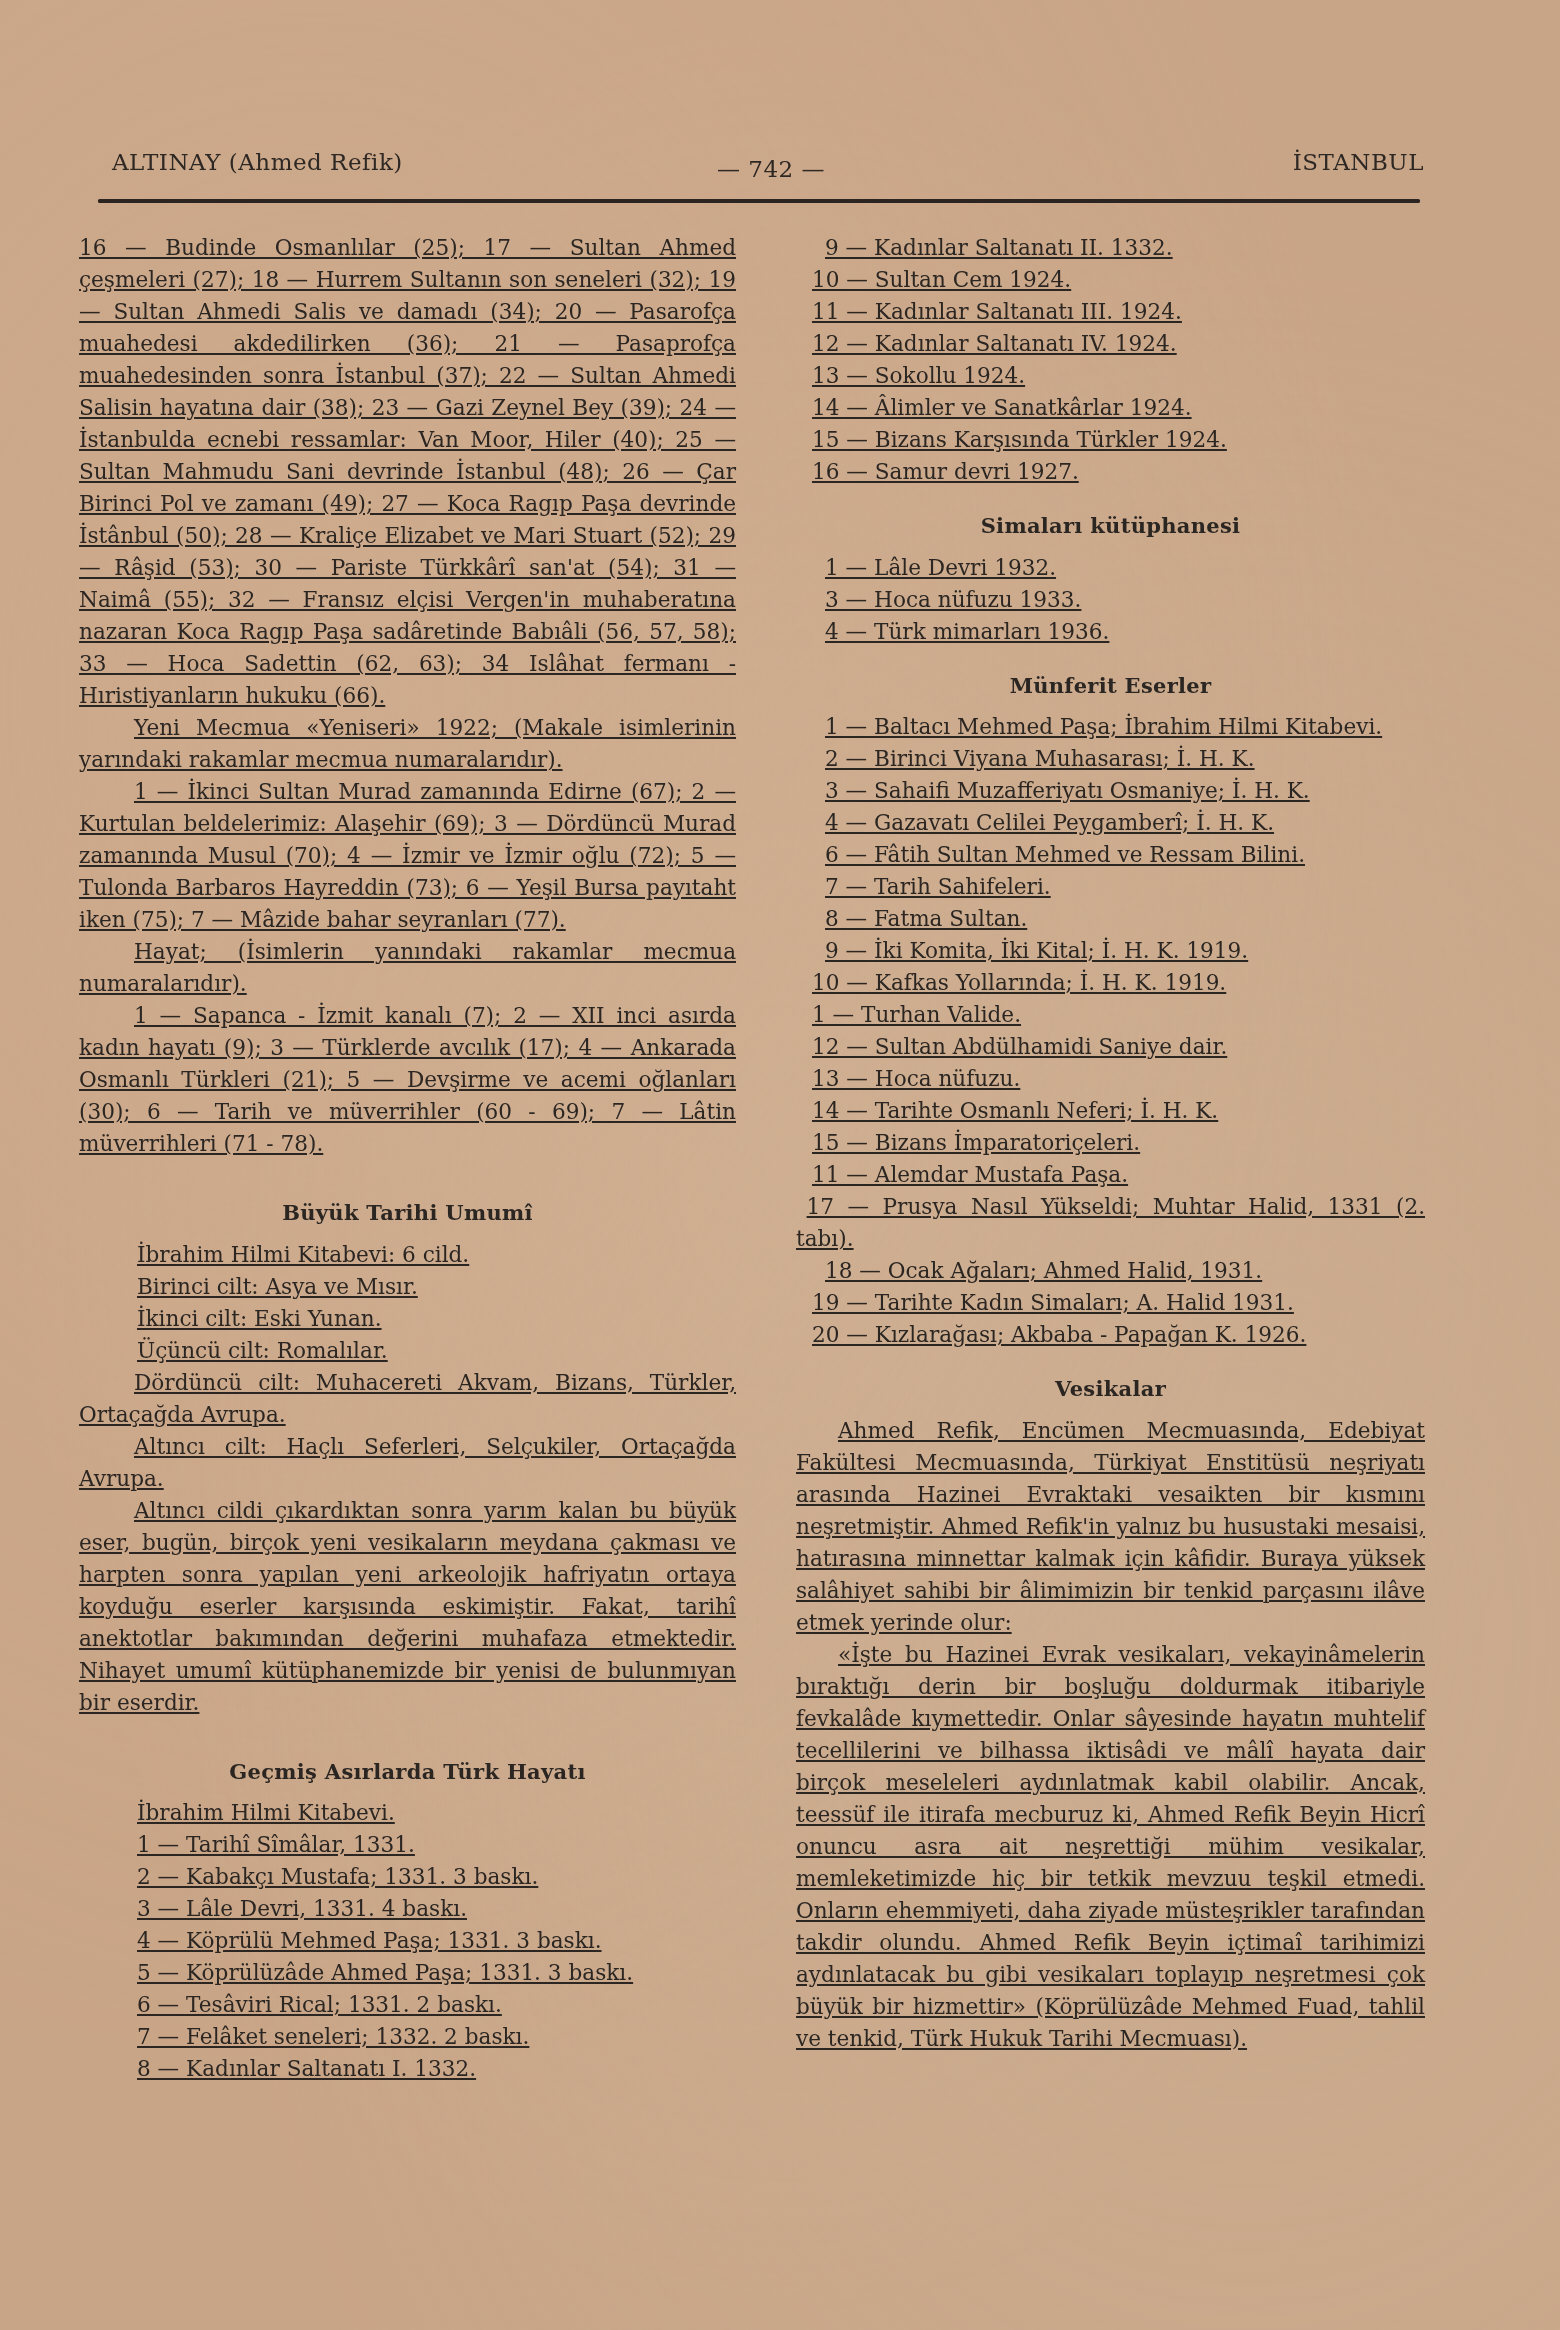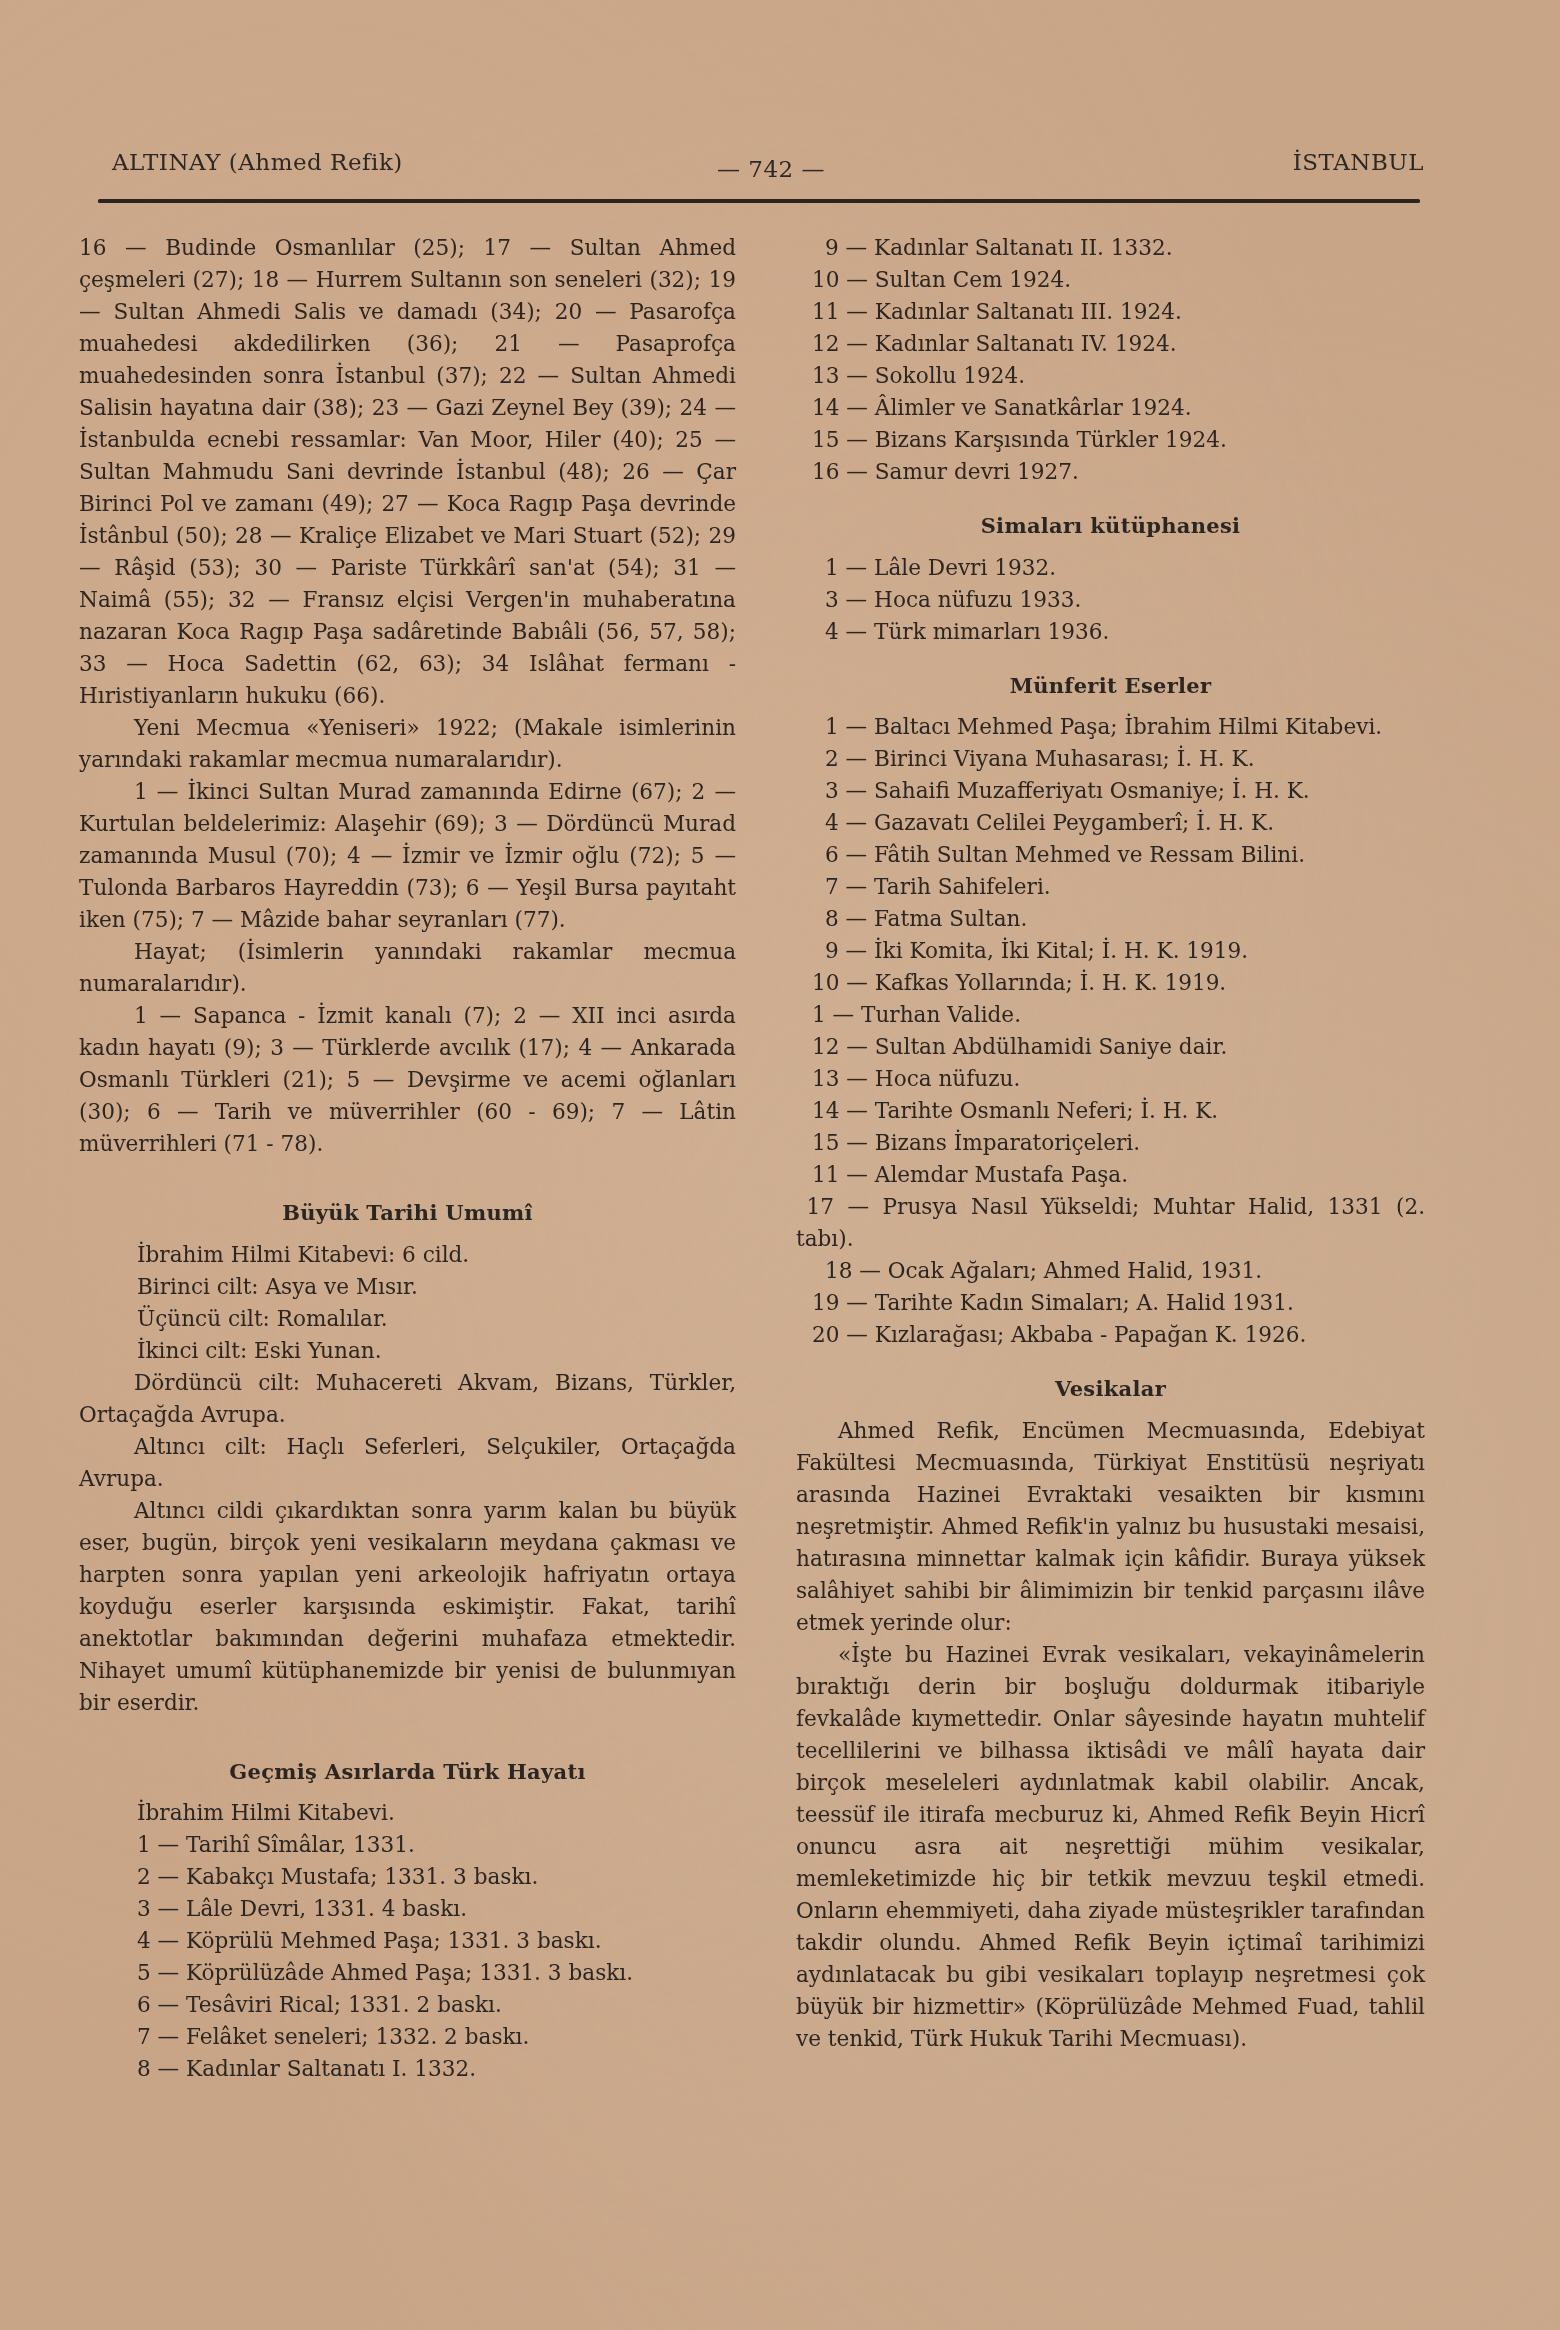--- a/index.html
+++ b/index.html
@@ -27,21 +27,21 @@
     position: absolute; top: 199px; left: 98px; width: 1322px; height: 3.7px;
     background: #2b2420; border-radius: 1.6px;
   }
   .col {
     position: absolute; top: 232px;
     font-size: 21.6px; line-height: 32px;
     text-align: justify;
   }
   .col-left { left: 79px; width: 657px; }
   .col-right { left: 796px; width: 629px; }
-  p { margin: 0; }
+  p { margin: 0; text-decoration: underline; }
   .indent { text-indent: 55px; }
   .hang { padding-left: 58px; }
   .num-item { padding-left: 29px; }
   .num-item2 { padding-left: 16px; }
   .heading {
     text-align: center; font-weight: bold; font-size: 21px;
     letter-spacing: 0.3px; margin: 22px 0 9.5px 0;
   }
   .list-line { white-space: nowrap; }
   .justify-last { text-align-last: left; }
@@ -64,22 +64,22 @@
     <p class="indent">Yeni Mecmua «Yeniseri» 1922; (Makale isimlerinin yarındaki rakamlar mecmua numaralarıdır).</p>
     <p class="indent">1 — İkinci Sultan Murad zamanında Edirne (67); 2 — Kurtulan beldelerimiz: Alaşehir (69); 3 — Dördüncü Murad zamanında Musul (70); 4 — İzmir ve İzmir oğlu (72); 5 — Tulonda Barbaros Hayreddin (73); 6 — Yeşil Bursa payıtaht iken (75); 7 — Mâzide bahar seyranları (77).</p>
 
     <p class="indent">Hayat; (İsimlerin yanındaki rakamlar mecmua numaralarıdır).</p>
     <p class="indent">1 — Sapanca - İzmit kanalı (7); 2 — XII inci asırda kadın hayatı (9); 3 — Türklerde avcılık (17); 4 — Ankarada Osmanlı Türkleri (21); 5 — Devşirme ve acemi oğlanları (30); 6 — Tarih ve müverrihler (60 - 69); 7 — Lâtin müverrihleri (71 - 78).</p>
 
     <div class="heading" style="margin-top:37px">Büyük Tarihi Umumî</div>
     <div>
       <p class="hang">İbrahim Hilmi Kitabevi: 6 cild.</p>
       <p class="hang">Birinci cilt: Asya ve Mısır.</p>
+      <p class="hang">İkinci cilt: Eski Yunan.</p>
       <p class="hang">Üçüncü cilt: Romalılar.</p>
-      <p class="hang">İkinci cilt: Eski Yunan.</p>
       <p class="indent">Dördüncü cilt: Muhacereti Akvam, Bizans, Türkler, Ortaçağda Avrupa.</p>
       <p class="indent">Altıncı cilt: Haçlı Seferleri, Selçukiler, Ortaçağda Avrupa.</p>
     </div>
     <p class="indent">Altıncı cildi çıkardıktan sonra yarım kalan bu büyük eser, bugün, birçok yeni vesikaların meydana çakması ve harpten sonra yapılan yeni arkeolojik hafriyatın ortaya koyduğu eserler karşısında eskimiştir. Fakat, tarihî anektotlar bakımından değerini muhafaza etmektedir. Nihayet umumî kütüphanemizde bir yenisi de bulunmıyan bir eserdir.</p>
 
     <div class="heading" style="margin-top:37px">Geçmiş Asırlarda Türk Hayatı</div>
     <p class="hang list-line">İbrahim Hilmi Kitabevi.</p>
     <div>
       <p class="hang list-line">1 — Tarihî Sîmâlar, 1331.</p>
       <p class="hang list-line">2 — Kabakçı Mustafa; 1331. 3 baskı.</p>

